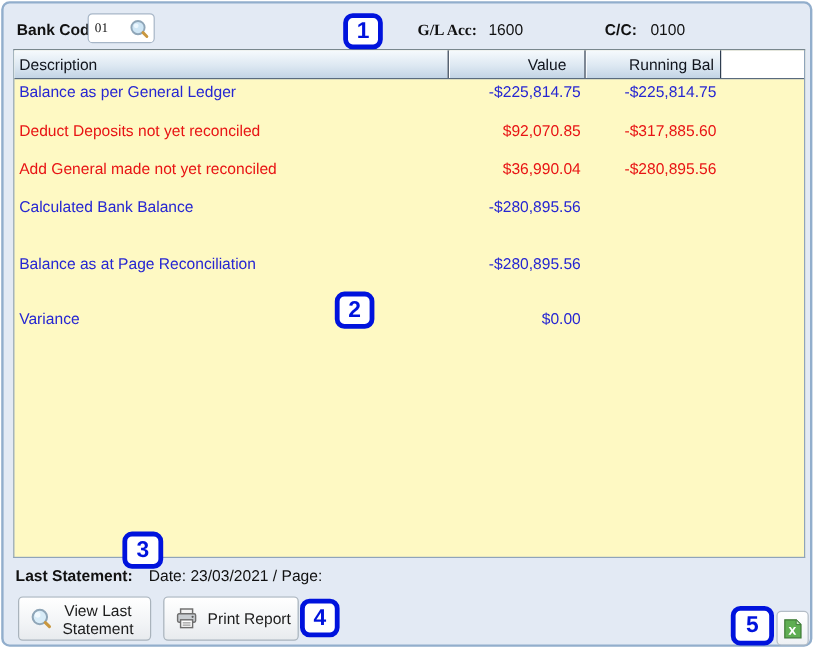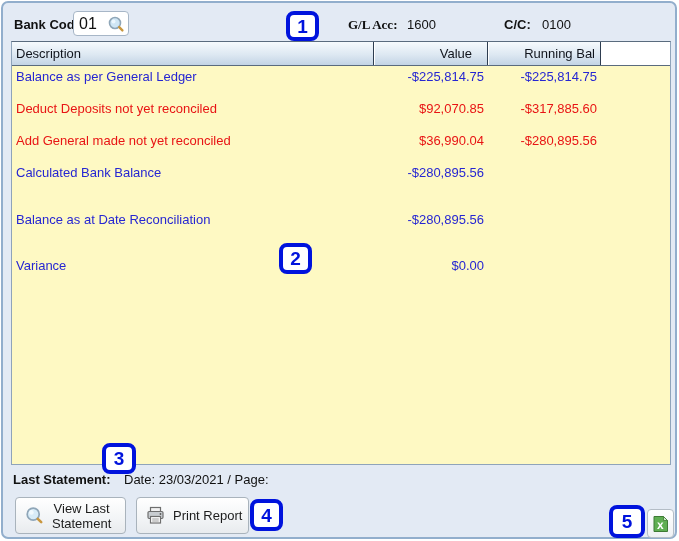--- a/index.html
+++ b/index.html
@@ -33,22 +33,22 @@
     width: 56px; height: 25px;
     background: #ffffff;
     border: 1px solid #a7b6c7;
     border-radius: 4px;
   }
   .bankcode-input input {
     position: absolute;
     left: 5px; top: 3px;
     width: 28px; height: 17px;
     border: none; outline: none;
-    font-family: Liberation Sans, sans-serif;
-    font-size: 16px; color: #111;
+    font-family: Liberation Serif, serif;
+    font-size: 11px; color: #111;
     background: transparent;
   }
   .input-mag {
     position: absolute;
     right: 3px; top: 3px;
     width: 18px; height: 18px;
     cursor: pointer;
   }
   
   .grid {
@@ -166,21 +166,21 @@
         <span class="cell c-desc">Add General made not yet reconciled</span>
         <span class="cell c-value">$36,990.04</span>
         <span class="cell c-runbal">-$280,895.56</span>
       </div>
       <div class="grid-row row-blue" style="top:122px;">
         <span class="cell c-desc">Calculated Bank Balance</span>
         <span class="cell c-value">-$280,895.56</span>
         <span class="cell c-runbal"></span>
       </div>
       <div class="grid-row row-blue" style="top:169px;">
-        <span class="cell c-desc">Balance as at Date Reconciliation</span>
+        <span class="cell c-desc">Balance as at Page Reconciliation</span>
         <span class="cell c-value">-$280,895.56</span>
         <span class="cell c-runbal"></span>
       </div>
       <div class="grid-row row-blue" style="top:215px;">
         <span class="cell c-desc">Variance</span>
         <span class="cell c-value">$0.00</span>
         <span class="cell c-runbal"></span>
       </div>
     </div>
 

